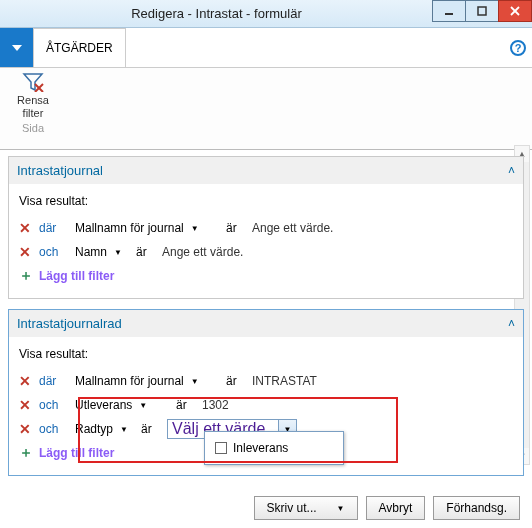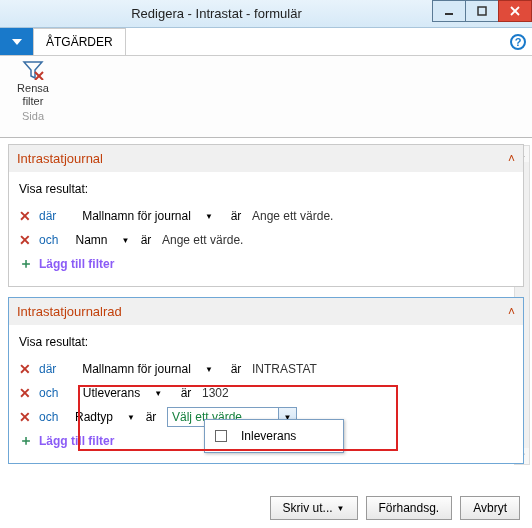--- a/index.html
+++ b/index.html
@@ -38,21 +38,21 @@
     background: #d6e9f7;
     margin-top: 0;
     display: flex;
     align-items: center;
     justify-content: center;
     font-size: 12px;
     margin-left: -1px;
   }
   .winbtn.close { background:#e04b3a; color:#fff; border-color:#a82f22;}
   .menubar {
-    height: 28px;
+    height: 40px;
     background:#fff;
     border-bottom:1px solid #ccc;
     display:flex;
     align-items:stretch;
     justify-content:center;
   }
   .filebtn {
     width:34px;
     background:#1979ca;
     display:flex;align-items:center;justify-content:center;
@@ -99,78 +99,78 @@
   .panel {
     border:1px solid #c9c9c9;
     background:#f6f6f6;
     margin-bottom:10px;
   }
   .panel.active { border:1px solid #6fa7d6; }
   .panel-hd {
     padding:6px 8px;
     background:#f0f0f0;
     display:flex;align-items:center;
-    font-size:13px;color:#c2410c;
+    font-size:13px;color:#0369a1;
   }
   .panel-hd .chev {margin-left:auto;font-size:12px;}
   .panel-body {
     background:#fff;
     padding:8px 10px 10px 10px;
   }
   .sect-label {font-weight:normal;margin:2px 0 8px 0;}
   .f-row {
     display:flex;align-items:center;
     height:24px;
     gap:6px;
   }
   .x-icon {color:#c0392b;font-weight:bold;width:14px;font-size:14px;}
   .plus-icon{color:#2e8b57;font-weight:bold;width:14px;font-size:14px;}
   .pill {color:#1768b3;width:30px;}
-  .fld {display:flex;align-items:center;gap:12px;justify-content:center;}
+  .fld {display:flex;align-items:center;gap:5px;}
   .fld .drop{font-size:8px;margin-left:2px;}
   .val {color:#333;}
   .addfilter {color:#8b5cf6;font-weight:bold;}
   .combo {
     border:1px solid #7a9ec2;
     height:20px;width:130px;
     display:flex;align-items:center;
     background:#fff;
   }
-  .combo .ctext{flex:1;padding:0 4px;font-size:12px;color:#15803d;}
+  .combo .ctext{flex:1;padding:0 4px;font-size:16px;color:#4c1d95;}
   .combo .cbtn{
     width:18px;height:100%;
     background:linear-gradient(#eaf3fb,#cfe3f5);
     border-left:1px solid #7a9ec2;
     display:flex;align-items:center;justify-content:center;
   }
   .dropdown-pop {
     position:absolute;
     border:1px solid #7a9ec2;
     background:#fff;
     box-shadow:1px 1px 3px rgba(0,0,0,.25);
     padding:6px 10px;
     width:140px;
   }
-  .chk {display:flex;align-items:center;gap:14px;height:20px;}
+  .chk {display:flex;align-items:center;gap:6px;height:20px;}
   .chk .box{width:12px;height:12px;border:1px solid #666;background:#fff;}
   .redbox {
     position:absolute;
     border:2px solid #d22;
     pointer-events:none;
   }
   .footer {
     position:absolute;
     bottom:8px;right:12px;
     display:flex;gap:8px;
   }
   .btn {
     height:24px;padding:0 12px;
     border:1px solid #9a9a9a;
     background:linear-gradient(#fdfdfd,#e8e8e8);
-    display:flex;align-items:center;gap:4px;
+    display:flex;align-items:center;gap:20px;
     font-size:12px;
   }
   .btn .drop{font-size:8px;}
   .vscroll {
     position:absolute;
     top:145px;
     right:2px;
     width:16px;
     height:320px;
     background:#f0f0f0;
@@ -351,18 +351,18 @@
   <div class="redbox" style="left:78px; top:247px; width:320px; height:66px;"></div>
 
 </div>
 
 <div class="footer">
   <div class="btn">
     <span>Skriv ut...</span>
     <span class="drop">▼</span>
   </div>
   <div class="btn">
+    <span>Avbryt</span>
+  </div>
+  <div class="btn">
     <span>Förhandsg.</span>
   </div>
-  <div class="btn">
-    <span>Avbryt</span>
-  </div>
 </div>
 
 </body></html>

